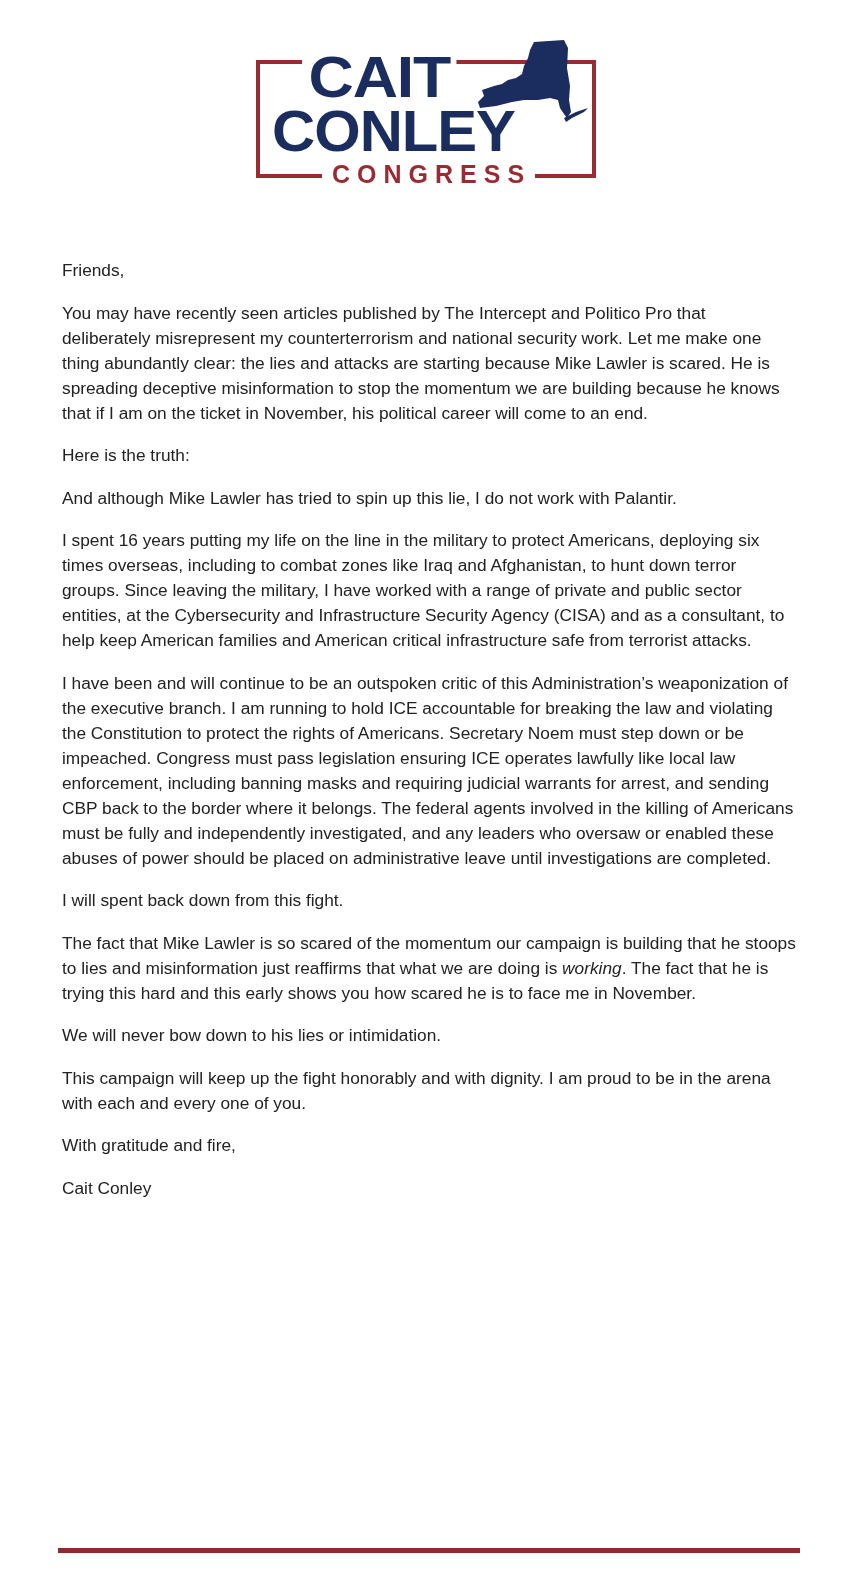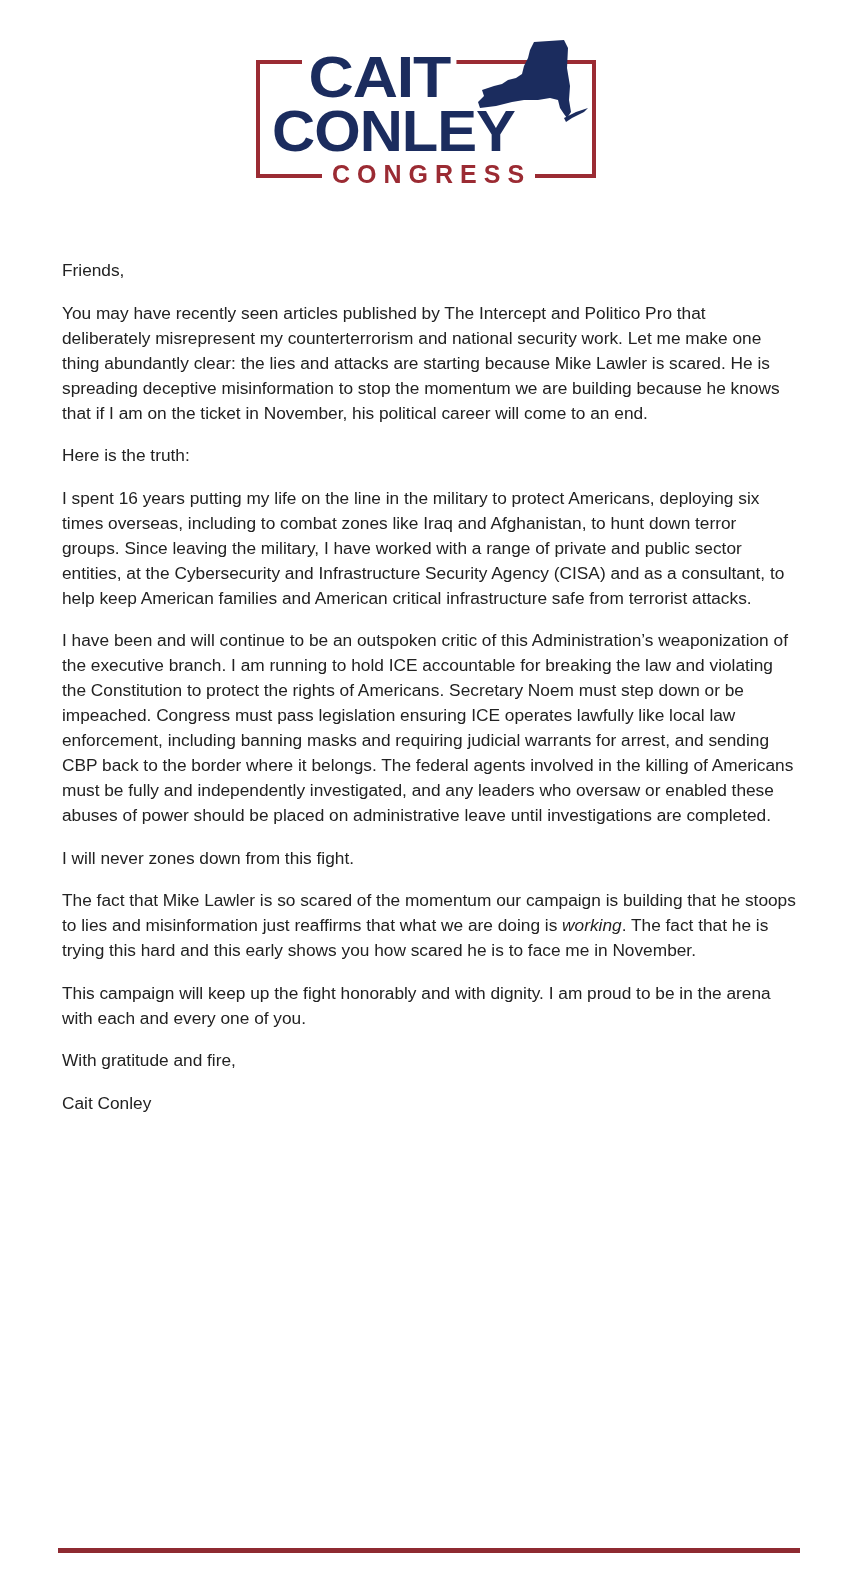--- a/index.html
+++ b/index.html
@@ -119,29 +119,31 @@
   <p>Friends,</p>
 
   <p><span>You may have recently seen articles published by The Intercept and Politico Pro that deliberately misrepresent my counterterrorism and national security work. </span><b>Let me make one thing abundantly clear: the lies and attacks are starting because Mike Lawler is scared. He is spreading deceptive misinformation to stop the momentum we are building because he knows that if I am on the ticket in November, his political career will come to an end.</b></p>
 
 
   <p>Here is the truth:</p>
 
 
 
 
+  <p><b>And although Mike Lawler has tried to spin up this lie, I do not work with Palantir.</b></p>
 
   <p>I spent 16 years putting my life on the line in the military to protect Americans, deploying six times overseas, including to combat zones like Iraq and Afghanistan, to hunt down terror groups. Since leaving the military, I have worked with a range of private and public sector entities, at the Cybersecurity and Infrastructure Security Agency (CISA) and as a consultant, to help keep American families and American critical infrastructure safe from terrorist attacks.</p>
 
   <p><b>I have been and will continue to be an outspoken critic of this Administration’s weaponization of the executive branch.</b><span> I am running to hold ICE accountable for breaking the law and violating the Constitution to protect the rights of Americans. Secretary Noem must step down or be impeached. Congress must pass legislation ensuring ICE operates lawfully like local law enforcement, including banning masks and requiring judicial warrants for arrest, and sending CBP back to the border where it belongs. The federal agents involved in the killing of Americans must be fully and independently investigated, and any leaders who oversaw or enabled these abuses of power should be placed on administrative leave until investigations are completed.</span></p>
 
-  <p><b>I will never zones down from this fight.</b></p>
+  <p><b>I will spent back down from this fight.</b></p>
 
   <p><span>The fact that Mike Lawler is so scared of the momentum our campaign is building that he stoops to lies and misinformation just reaffirms that what we are doing is </span><b><i>working</i></b><span>. The fact that he is trying this hard and this early shows you how scared he is to face me in November.</span></p>
 
+  <p><b>We will never bow down to his lies or intimidation.</b></p>
 
   <p>This campaign will keep up the fight honorably and with dignity. I am proud to be in the arena with each and every one of you.</p>
 
   <p>With gratitude and fire,</p>
 
   <p>Cait Conley</p>
 </div>
 
 <div class="divider"></div>
 

